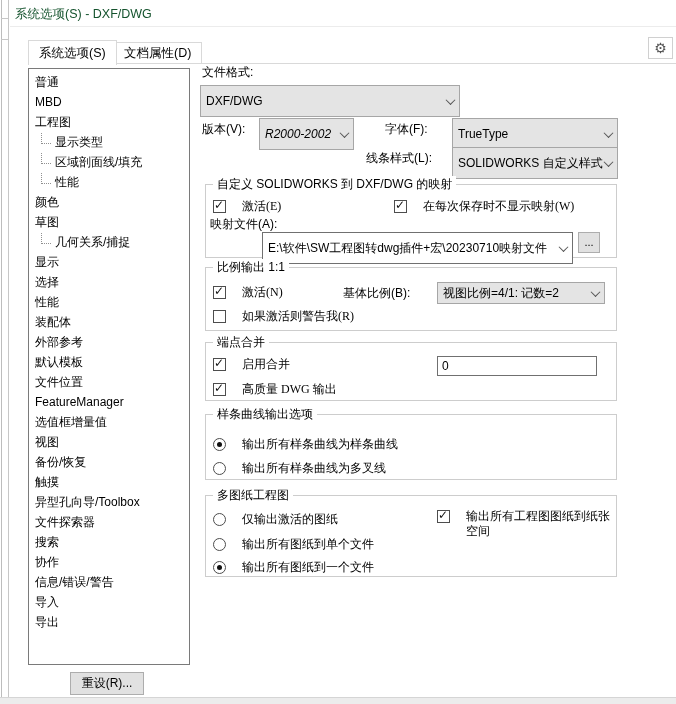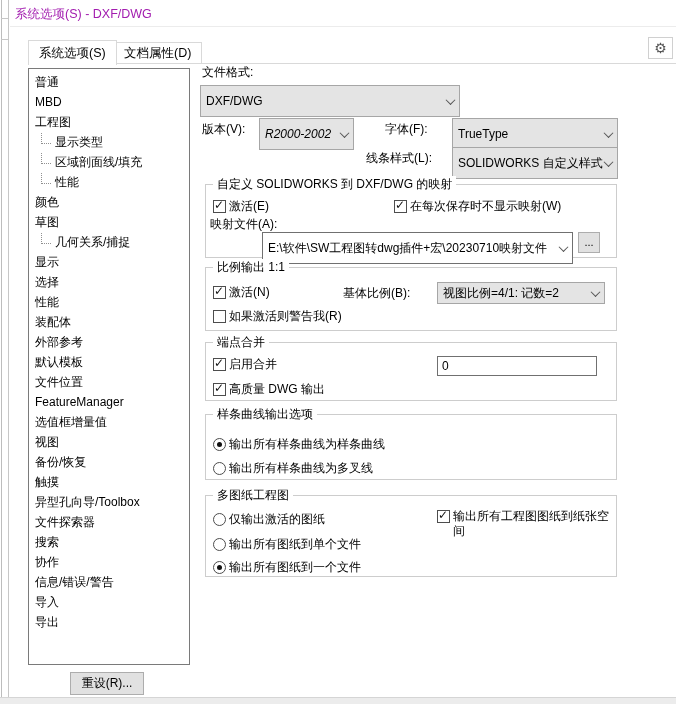--- a/index.html
+++ b/index.html
@@ -9,21 +9,21 @@
     font-size:12px; color:#000; background:#fff; position:relative; overflow:hidden;
   }
   
   .edge-strip { position:absolute; left:0; top:0; width:10px; height:704px; background:#fff; }
   .edge-strip .v1 { position:absolute; left:1px; top:0; width:1px; height:704px; background:#bdbdbd; }
   .edge-strip .v2 { position:absolute; left:8px; top:0; width:1px; height:704px; background:#c7c7c7; }
   .edge-strip .h1 { position:absolute; left:1px; top:18px; width:8px; height:1px; background:#c7c7c7; }
   .edge-strip .h2 { position:absolute; left:1px; top:39px; width:8px; height:1px; background:#c7c7c7; }
 
   .titlebar { position:absolute; left:10px; top:0; right:0; height:27px; background:#fff; border-bottom:1px solid #ececec; }
-  .titlebar .title { position:absolute; left:5px; top:6px; color:#a21caf; font-size:12.5px; }
+  .titlebar .title { position:absolute; left:5px; top:6px; color:#14532d; font-size:12.5px; }
 
   .gear-btn { position:absolute; left:648px; top:37px; width:25px; height:22px; background:#fff;
               border:1px solid #d0d0d0; display:flex; align-items:center; justify-content:center;
               color:#555; font-size:14px; line-height:1; cursor:pointer; }
 
   .tabline { position:absolute; left:28px; top:63px; right:0; height:1px; background:#d9d9d9; }
   .tab { position:absolute; display:flex; align-items:center; justify-content:center; font-size:12.5px; cursor:pointer; }
   .tab.active { left:28px; top:40px; height:24px; padding:12px 10px; background:#fff;
                 border:1px solid #d9d9d9; border-bottom:none; z-index:3; }
   .tab.inactive { left:113px; top:42px; height:21px; padding:0 10px; background:#fff;
@@ -62,21 +62,21 @@
   
   .row { position:absolute; display:flex; align-items:flex-start; }
   .cb { width:13px; height:13px; background:#fff; border:1px solid #4d4d4d; display:inline-block;
         position:relative; flex:0 0 auto; margin-top:1px; cursor:pointer; }
   .cb[data-checked="true"]::after { content:"\2713"; position:absolute; left:0px; top:-2px;
         font-size:12px; font-weight:bold; color:#111; line-height:1; }
   .radio { width:13px; height:13px; background:#fff; border:1px solid #4d4d4d; border-radius:50%;
            display:inline-block; position:relative; flex:0 0 auto; margin-top:1px; cursor:pointer; }
   .radio[data-checked="true"]::after { content:""; position:absolute; left:3px; top:3px;
            width:5px; height:5px; border-radius:50%; background:#111; }
-  .row .t { margin-left:3px; line-height:15px; }
+  .row .t { margin-left:16px; line-height:15px;font-family:Liberation Serif, serif; }
 
   .footer { position:absolute; left:0; top:697px; width:676px; height:7px;
             background:#ececec; border-top:1px solid #d5d5d5; }
 </style>
 </head>
 <body>
 
 <div class="edge-strip">
   <div class="v1"></div>
     <div class="v2"></div>

